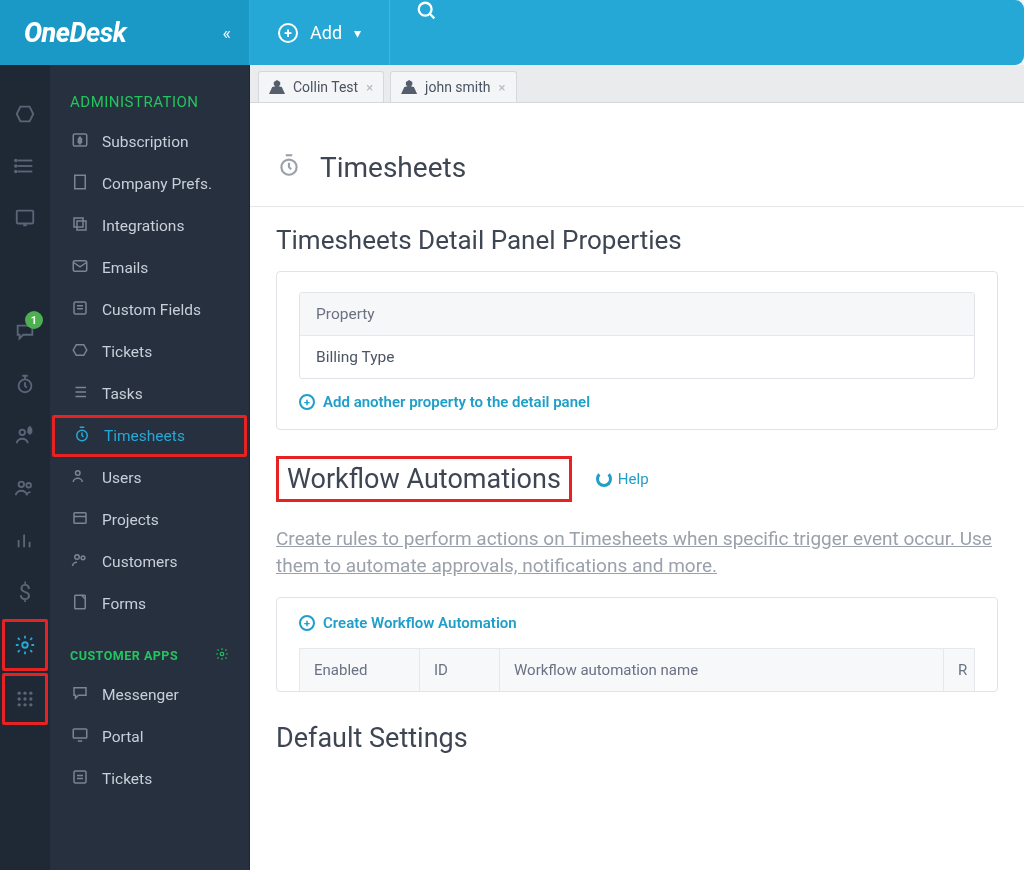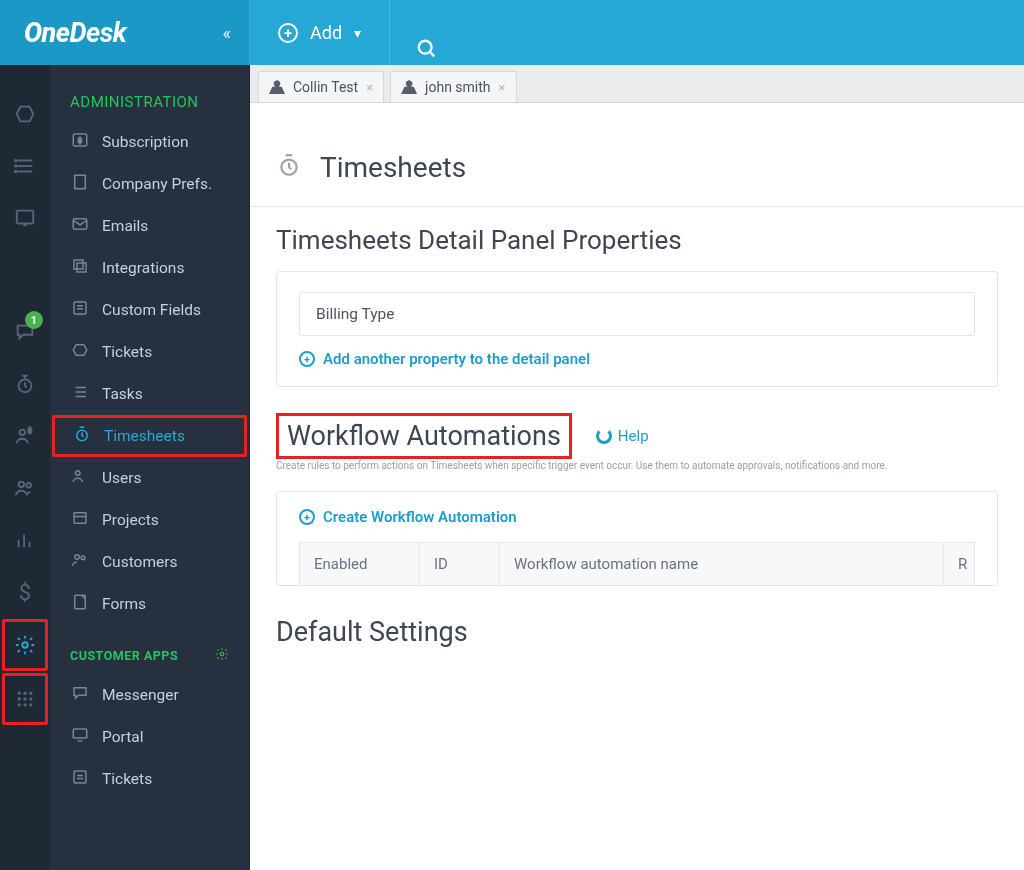--- a/index.html
+++ b/index.html
@@ -12,22 +12,23 @@
     position: relative;
   }
 
   
   .topbar {
     position: absolute;
     top: 0; left: 0; right: 0;
     height: 65px;
     background: #25a8d6;
     display: flex;
-    align-items: flex-end;
+    align-items: flex-start;
     color: #fff;
+    border-radius: 9px;
   }
   .logo-area {
     width: 250px;
     display: flex;
     align-items: center;
     justify-content: space-between;
     padding: 0 18px 0 24px;
     background: #1a98c6;
     height: 100%;
     border-right: 1px solid rgba(255,255,255,0.15);
@@ -338,24 +339,25 @@
   .help-spinner {
     width: 16px;
     height: 16px;
     border: 3px solid #1e9ec9;
     border-top-color: transparent;
     border-radius: 50%;
     display: inline-block;
   }
   .wf-desc {
     color: #9aa1ab;
-    font-size: 10px;
+    font-size: 19px;
     line-height: 1.4;
-    margin-top: 0;
+    margin-top: 24px;
     margin-bottom: 18px;
+    text-decoration: underline;
   }
 
   .wf-card {
     border: 1px solid #e0e3e7;
     border-radius: 4px;
     padding: 16px 0 0 0;
     overflow: hidden;
   }
   .wf-card .add-link { margin-top: 0; margin-bottom: 16px; margin-left: 22px; }
   .wf-table-head {
@@ -505,31 +507,31 @@
   <div class="nav-item">
     <span class="nav-icon"><svg width="18" height="18" viewBox="0 0 24 24" fill="none" stroke="currentColor" stroke-width="2">
           <rect x="5" y="3" width="14" height="18"></rect>
           <line x1="9" y1="7" x2="9" y2="7"></line>
           <line x1="15" y1="7" x2="15" y2="7"></line>
         </svg></span>
     <span>Company Prefs.</span>
   </div>
   <div class="nav-item">
     <span class="nav-icon"><svg width="18" height="18" viewBox="0 0 24 24" fill="none" stroke="currentColor" stroke-width="2">
+          <rect x="4" y="4" width="12" height="12"></rect>
+          <rect x="8" y="8" width="12" height="12"></rect>
+        </svg></span>
+    <span>Integrations</span>
+  </div>
+  <div class="nav-item">
+    <span class="nav-icon"><svg width="18" height="18" viewBox="0 0 24 24" fill="none" stroke="currentColor" stroke-width="2">
           <rect x="3" y="5" width="18" height="14" rx="2"></rect>
           <path d="M3 7l9 6 9-6"></path>
         </svg></span>
     <span>Emails</span>
-  </div>
-  <div class="nav-item">
-    <span class="nav-icon"><svg width="18" height="18" viewBox="0 0 24 24" fill="none" stroke="currentColor" stroke-width="2">
-          <rect x="4" y="4" width="12" height="12"></rect>
-          <rect x="8" y="8" width="12" height="12"></rect>
-        </svg></span>
-    <span>Integrations</span>
   </div>
   <div class="nav-item">
     <span class="nav-icon"><svg width="18" height="18" viewBox="0 0 24 24" fill="none" stroke="currentColor" stroke-width="2">
           <rect x="4" y="4" width="16" height="16" rx="2"></rect>
           <line x1="8" y1="9" x2="16" y2="9"></line>
           <line x1="8" y1="13" x2="16" y2="13"></line>
         </svg></span>
     <span>Custom Fields</span>
   </div>
 
@@ -640,20 +642,21 @@
           </svg></span>
       <h1 class="page-title">Timesheets</h1>
     </div>
 
     <div class="section-divider"></div>
 
     <h2 class="section">Timesheets Detail Panel Properties</h2>
 
     <div class="card">
       <div class="inner-table">
+        <div class="table-row header">Property</div>
         <div class="table-row">Billing Type</div>
       </div>
       <div class="add-link">
         <span class="plus-circle">+</span>
         <span>Add another property to the detail panel</span>
       </div>
     </div>
 
     <div class="wf-row">
       <div class="wf-title-box">

